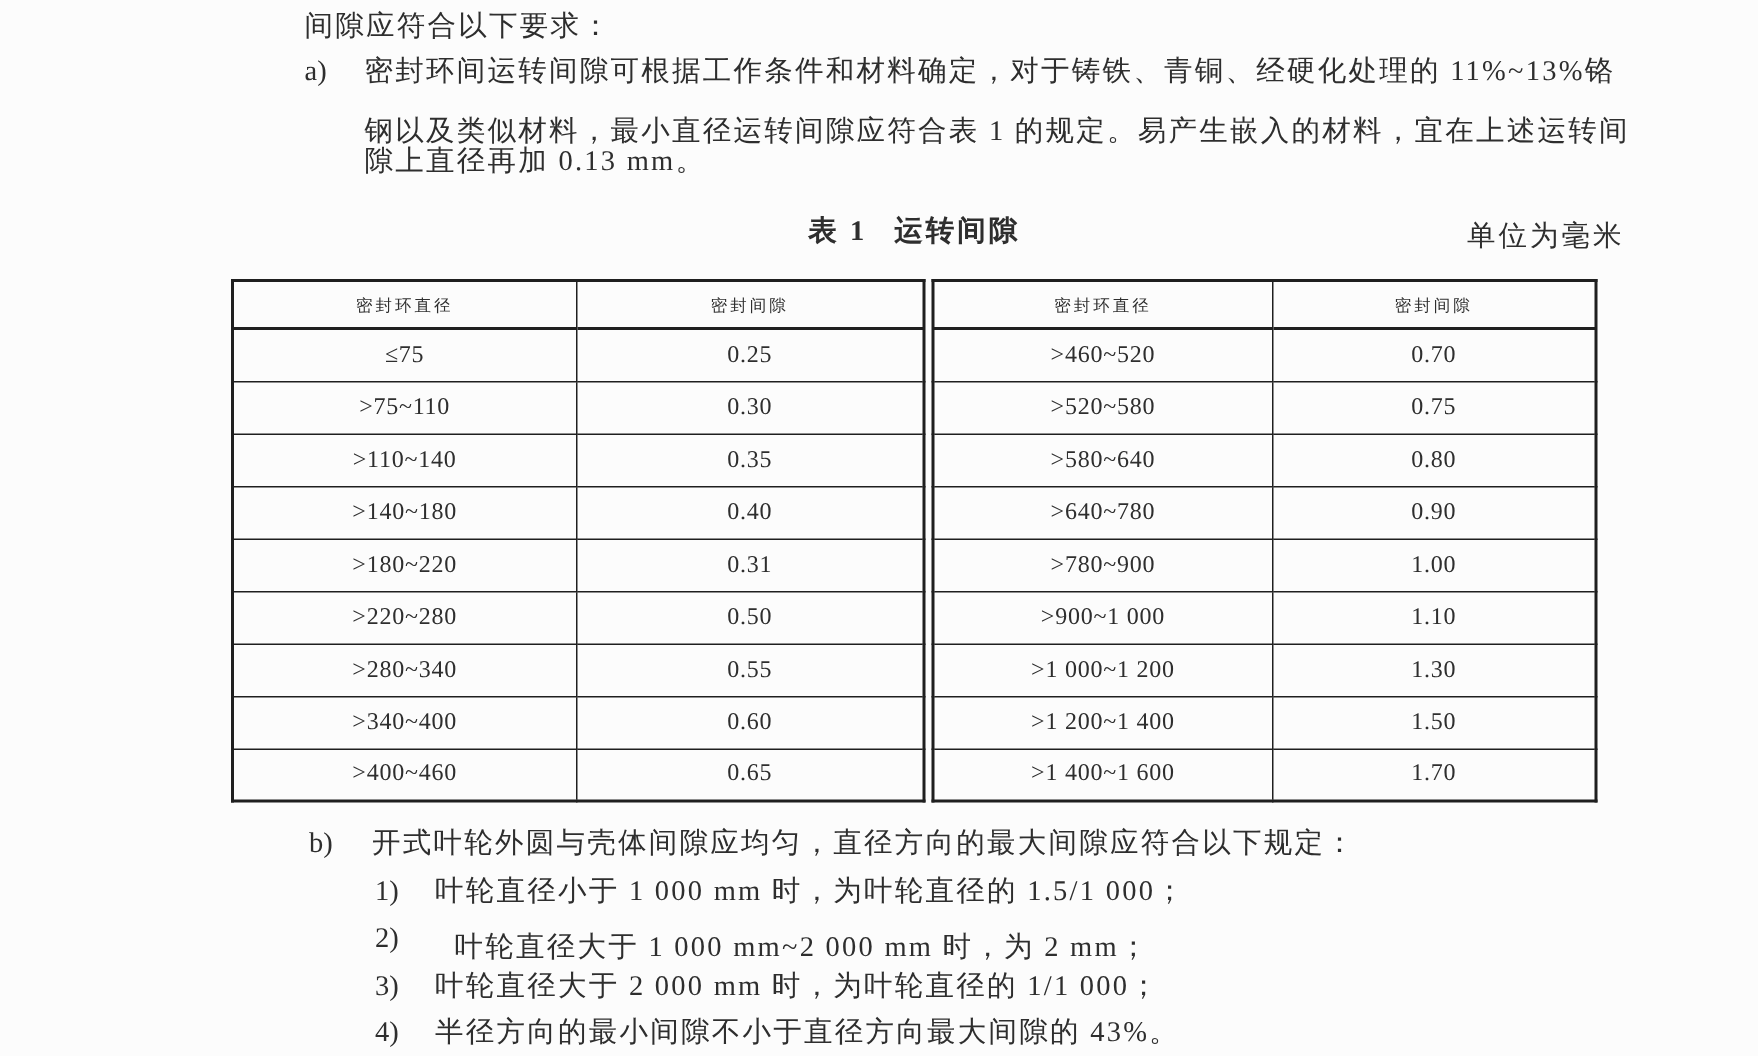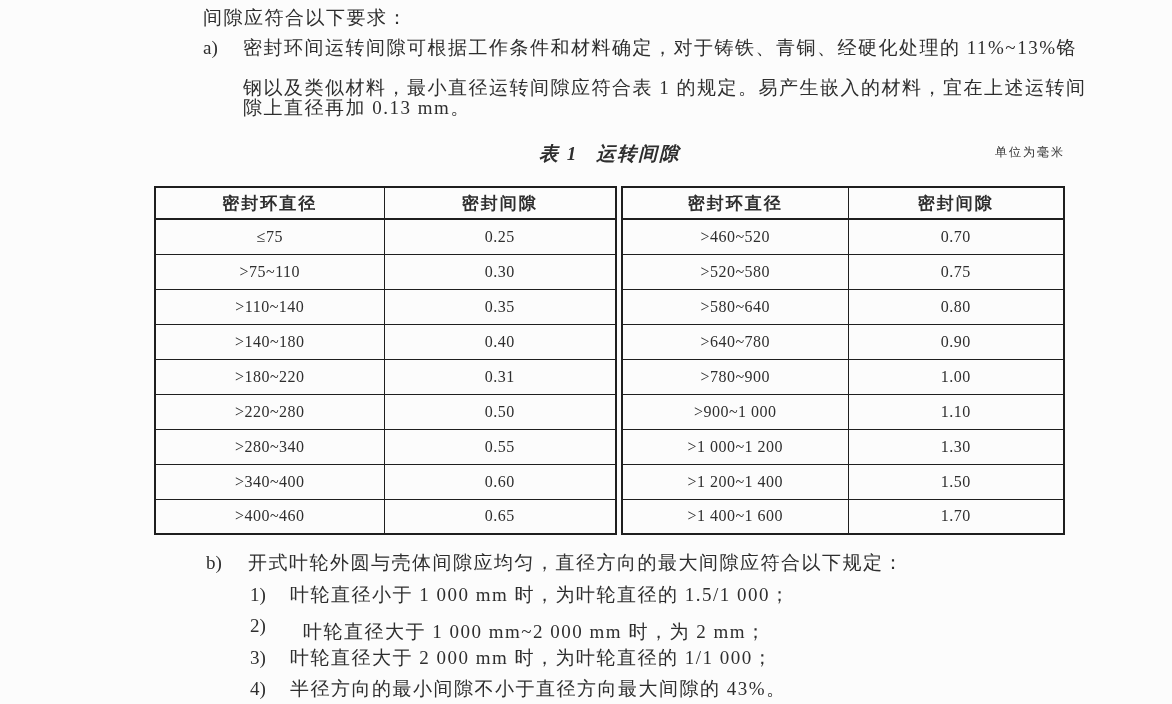--- a/index.html
+++ b/index.html
@@ -30,27 +30,26 @@
     line-height:24px;
     white-space:nowrap;
   }
   .caption{
     position:absolute;
     left:154px;top:141px;width:911px;
     text-align:center;
     font-size:19px;font-weight:bold;
     letter-spacing:2px;
     white-space:nowrap;
-    font-style:italic;
   }
   .caption .cap-label{margin-right:18px;}
   .unit-note{
     position:absolute;
-    top:144px;right:107px;
-    font-size:12px;
+    top:144px;right:89px;
+    font-size:19px;
     letter-spacing:2px;
     white-space:nowrap;
   }
   .tables{
     position:absolute;
     left:154px;top:186px;
     display:flex;
     gap:4px;
   }
   table.half{
@@ -60,22 +59,22 @@
   }
   table.half th,
   table.half td{
     border:1px solid var(--border);
     text-align:center;
     vertical-align:middle;
     white-space:nowrap;
     padding:0;
   }
   table.half th{
-    font-size:17px;
-    font-weight:bold;
+    font-size:11px;
+    font-weight:normal;
     letter-spacing:2px;
     height:32px;
     border-bottom-width:2px;
   }
   table.half td{
     font-size:16px;
     letter-spacing:0.5px;
     height:35px;
   }
   .t-left col.c1{width:229px;}

